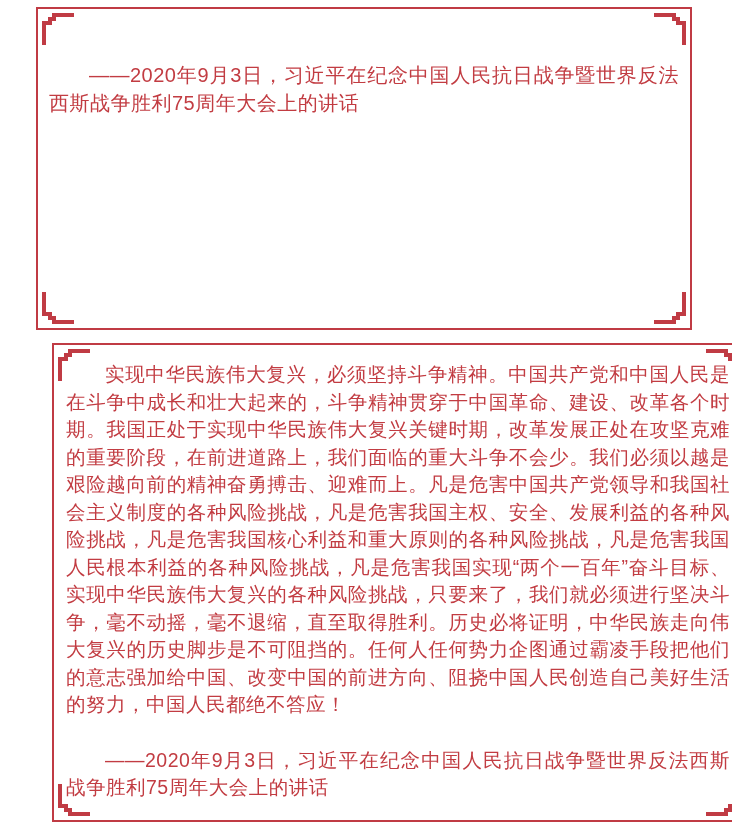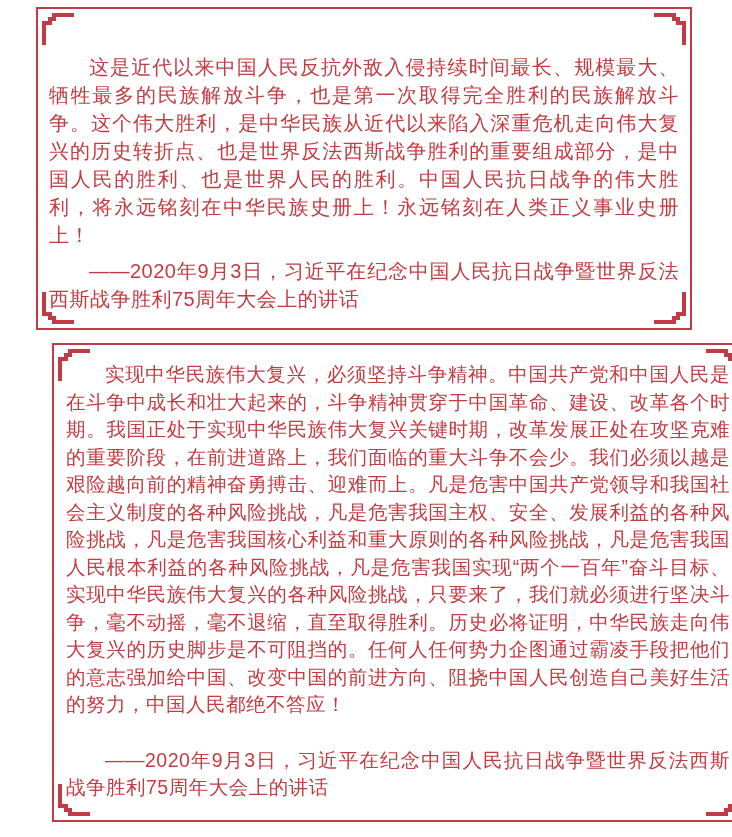--- a/index.html
+++ b/index.html
@@ -73,21 +73,20 @@
   </svg>
   <svg class="corner tr" viewBox="0 0 40 40" aria-hidden="true">
     <path d="M38 6 H16 V10 H12 V14 H6 V38 H10 V18 H16 V14 H20 V10 H38 Z"></path>
   </svg>
   <svg class="corner bl" viewBox="0 0 40 40" aria-hidden="true">
     <path d="M38 6 H16 V10 H12 V14 H6 V38 H10 V18 H16 V14 H20 V10 H38 Z"></path>
   </svg>
   <svg class="corner br" viewBox="0 0 40 40" aria-hidden="true">
     <path d="M38 6 H16 V10 H12 V14 H6 V38 H10 V18 H16 V14 H20 V10 H38 Z"></path>
   </svg>
-  <p class="quote-body">这是近代以来中国人民反抗外敌入侵持续时间最长、规模最大、牺牲最多的民族解放斗争，也是第一次取得完全胜利的民族解放斗争。这个伟大胜利，是中华民族从近代以来陷入深重危机走向伟大复兴的历史转折点、也是世界反法西斯战争胜利的重要组成部分，是中国人民的胜利、也是世界人民的胜利。中国人民抗日战争的伟大胜利，将永远铭刻在中华民族史册上！永远铭刻在人类正义事业史册上！</p>
   <p class="quote-attribution">——2020年9月3日，习近平在纪念中国人民抗日战争暨世界反法西斯战争胜利75周年大会上的讲话</p>
 </div>
 
 <div class="quote-box box2">
   <svg class="corner tl" viewBox="0 0 40 40" aria-hidden="true">
     <path d="M38 6 H16 V10 H12 V14 H6 V38 H10 V18 H16 V14 H20 V10 H38 Z"></path>
   </svg>
   <svg class="corner tr" viewBox="0 0 40 40" aria-hidden="true">
     <path d="M38 6 H16 V10 H12 V14 H6 V38 H10 V18 H16 V14 H20 V10 H38 Z"></path>
   </svg>

